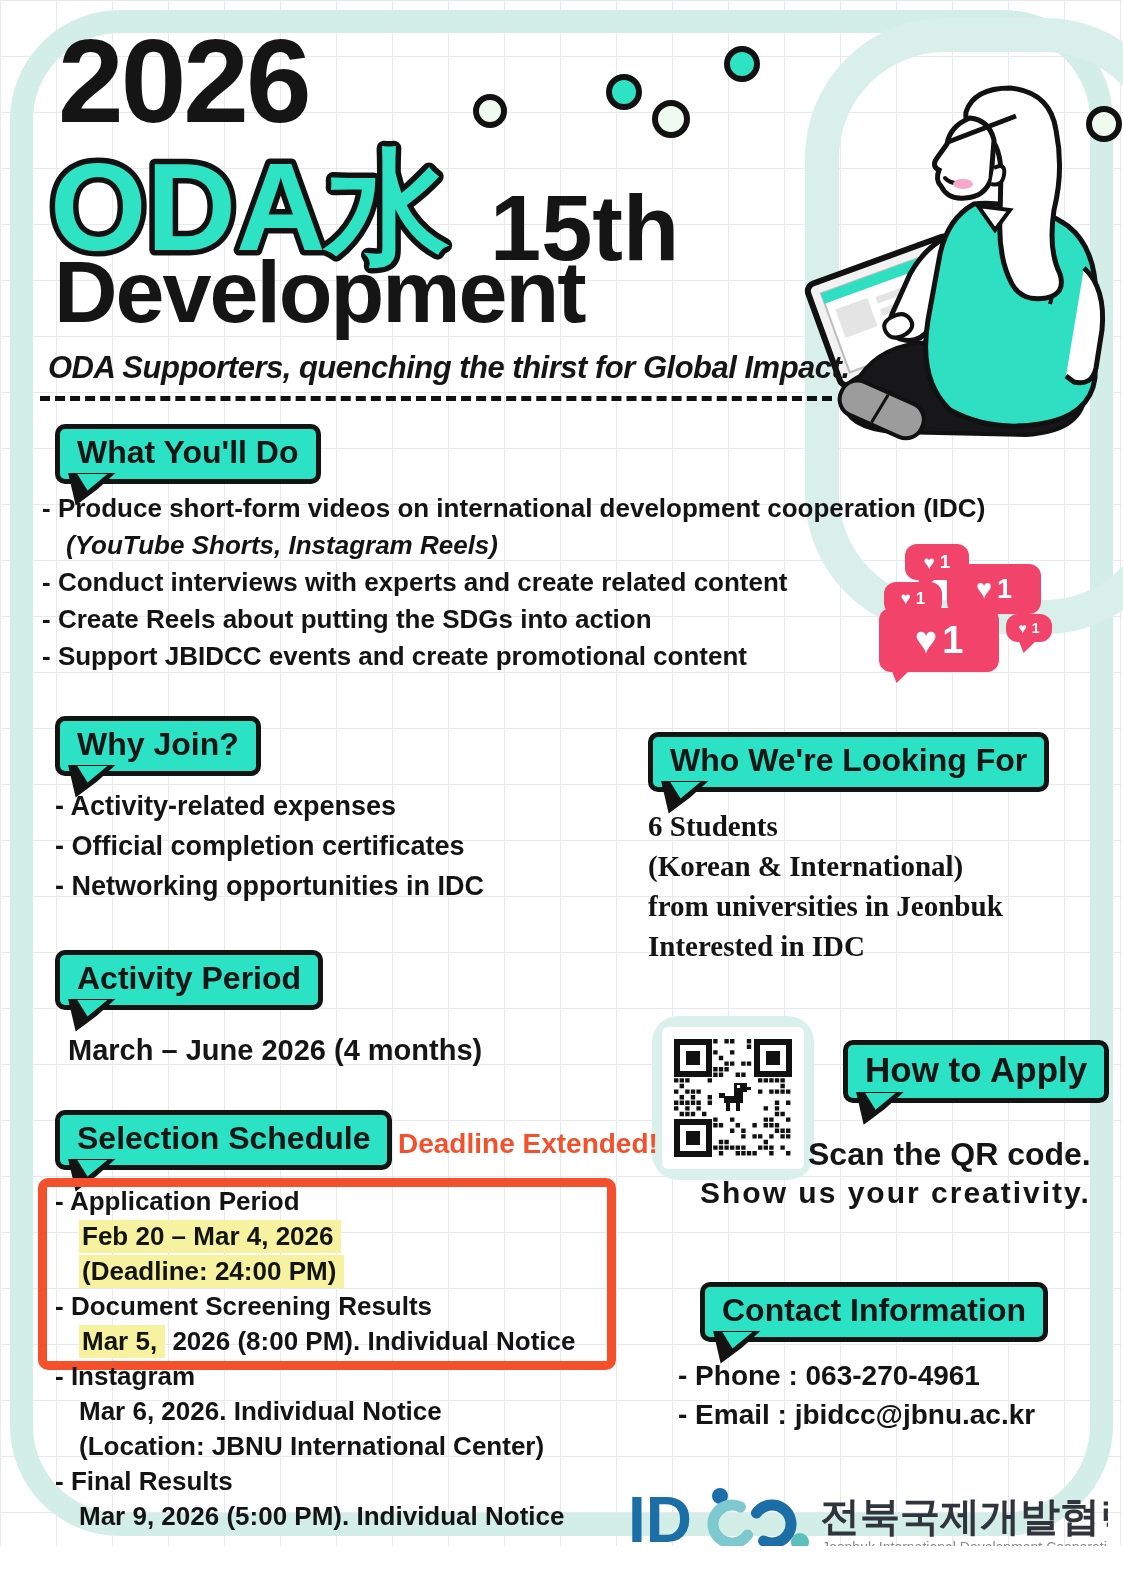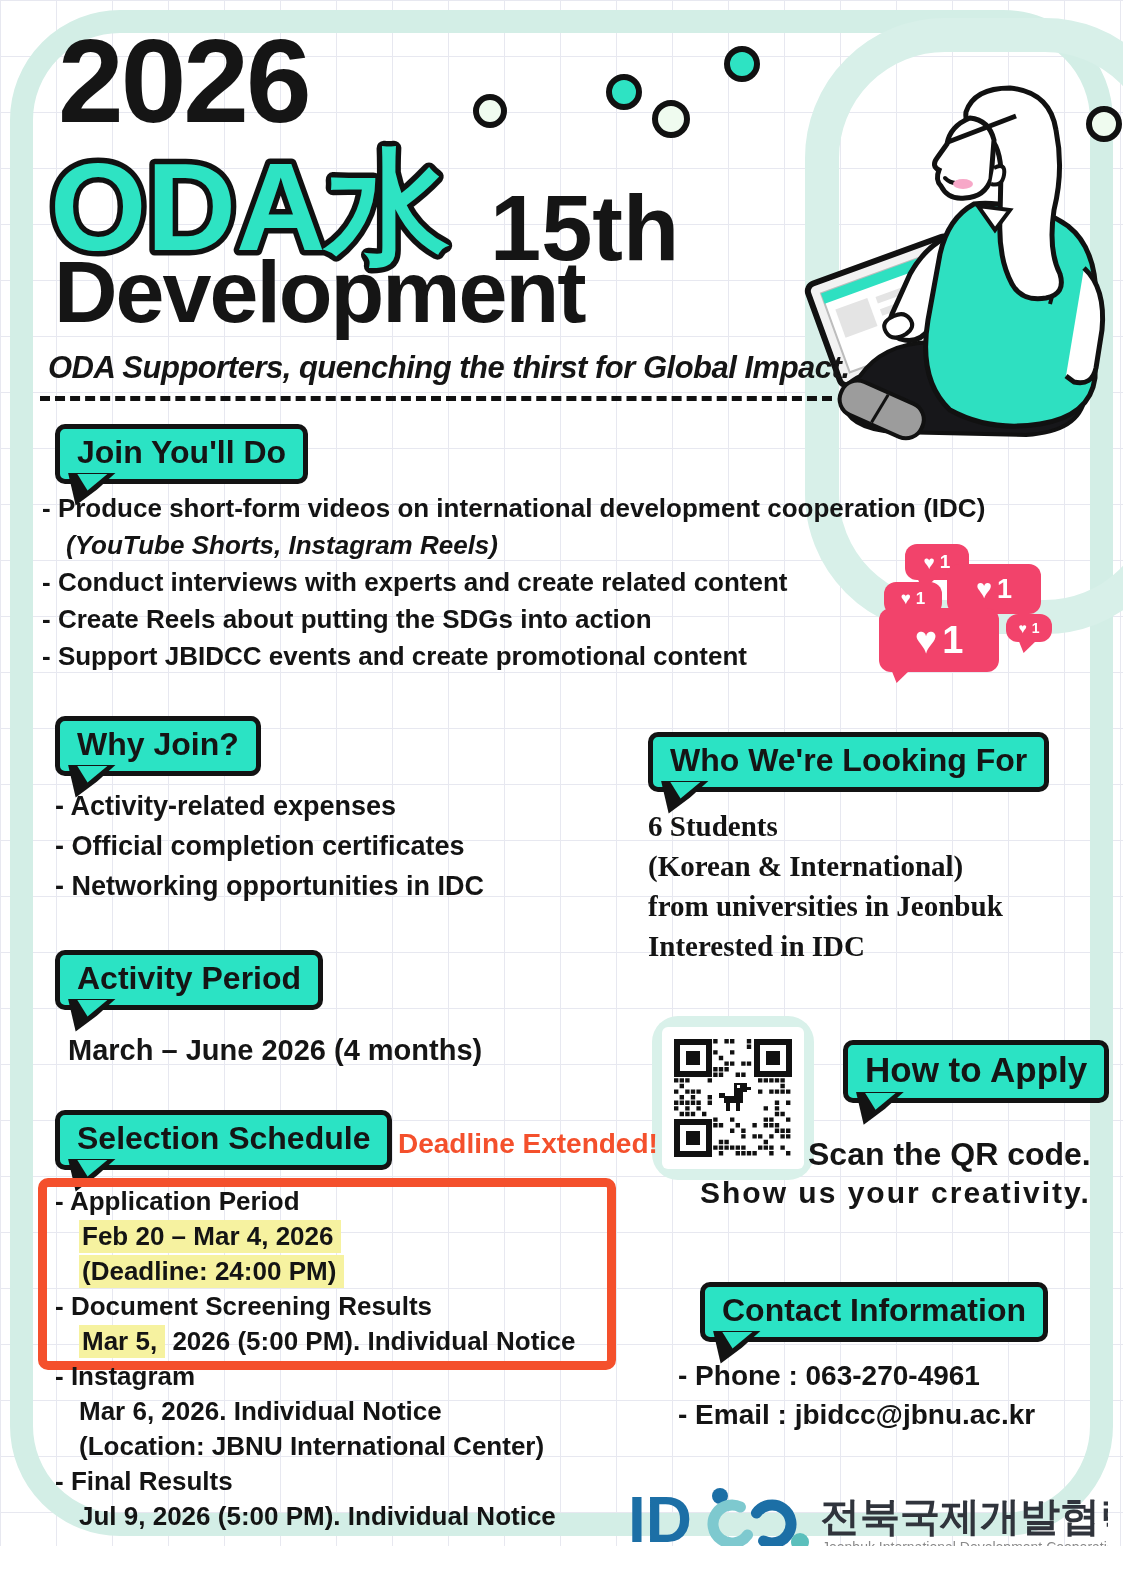--- a/index.html
+++ b/index.html
@@ -133,21 +133,21 @@
   <div class="year">2026</div>
   <svg class="brand-line" viewBox="0 0 760 170">
     <text x="8" y="128" font-family="Liberation Sans, sans-serif" font-size="124" font-weight="800" fill="#2ee3c3" stroke="#111" stroke-width="11" paint-order="stroke" stroke-linejoin="round">ODA水</text>
     <text x="448" y="138" font-family="Liberation Sans, sans-serif" font-size="92" font-weight="900" fill="#151515">15th</text>
   </svg>
   <div class="recruit">Development</div>
   <div class="tagline">ODA Supporters, quenching the thirst for Global Impact.</div>
   <div class="dashline"></div>
 
   <div class="bubble" style="left:55px; top:424px;">
-    <span>Join You'll Do</span>
+    <span>What You'll Do</span>
   </div>
   <div class="blist what-list">
     <div>- Produce short-form videos on international development cooperation (IDC)</div>
     <div class="ital">(YouTube Shorts, Instagram Reels)</div>
     <div>- Conduct interviews with experts and create related content</div>
     <div>- Create Reels about putting the SDGs into action</div>
     <div>- Support JBIDCC events and create promotional content</div>
   </div>
 
   <div class="like" style="left:905px; top:544px; width:64px; height:36px; font-size:19px;">
@@ -232,26 +232,26 @@
   <div class="bubble" style="left:55px; top:1110px;">
     <span>Selection Schedule</span>
   </div>
   <div class="deadline-badge">Deadline Extended!</div>
   <div class="orange-box"></div>
   <div class="blist sched">
     <div class="lbl">- Application Period</div>
     <div class="ind"><span class="hl">Feb 20 – Mar 4, 2026</span></div>
     <div class="ind"><span class="hl">(Deadline: 24:00 PM)</span></div>
     <div class="lbl">- Document Screening Results</div>
-    <div class="ind"><span class="hl">Mar 5,</span><span> 2026 (5:00 PM). Individual Notice</span></div>
+    <div class="ind"><span class="hl">Mar 5,</span><span> 2026 (8:00 PM). Individual Notice</span></div>
     <div class="lbl">- Instagram</div>
     <div class="ind">Mar 6, 2026. Individual Notice</div>
     <div class="ind">(Location: JBNU International Center)</div>
     <div class="lbl">- Final Results</div>
-    <div class="ind">Jul 9, 2026 (5:00 PM). Individual Notice</div>
+    <div class="ind">Mar 9, 2026 (5:00 PM). Individual Notice</div>
   </div>
 
   <div class="bubble" style="left:700px; top:1282px;">
     <span>Contact Information</span>
   </div>
   <div class="blist contact-list">
     <div>- Phone : 063-270-4961</div>
     <div>- Email : jbidcc@jbnu.ac.kr</div>
   </div>
 

